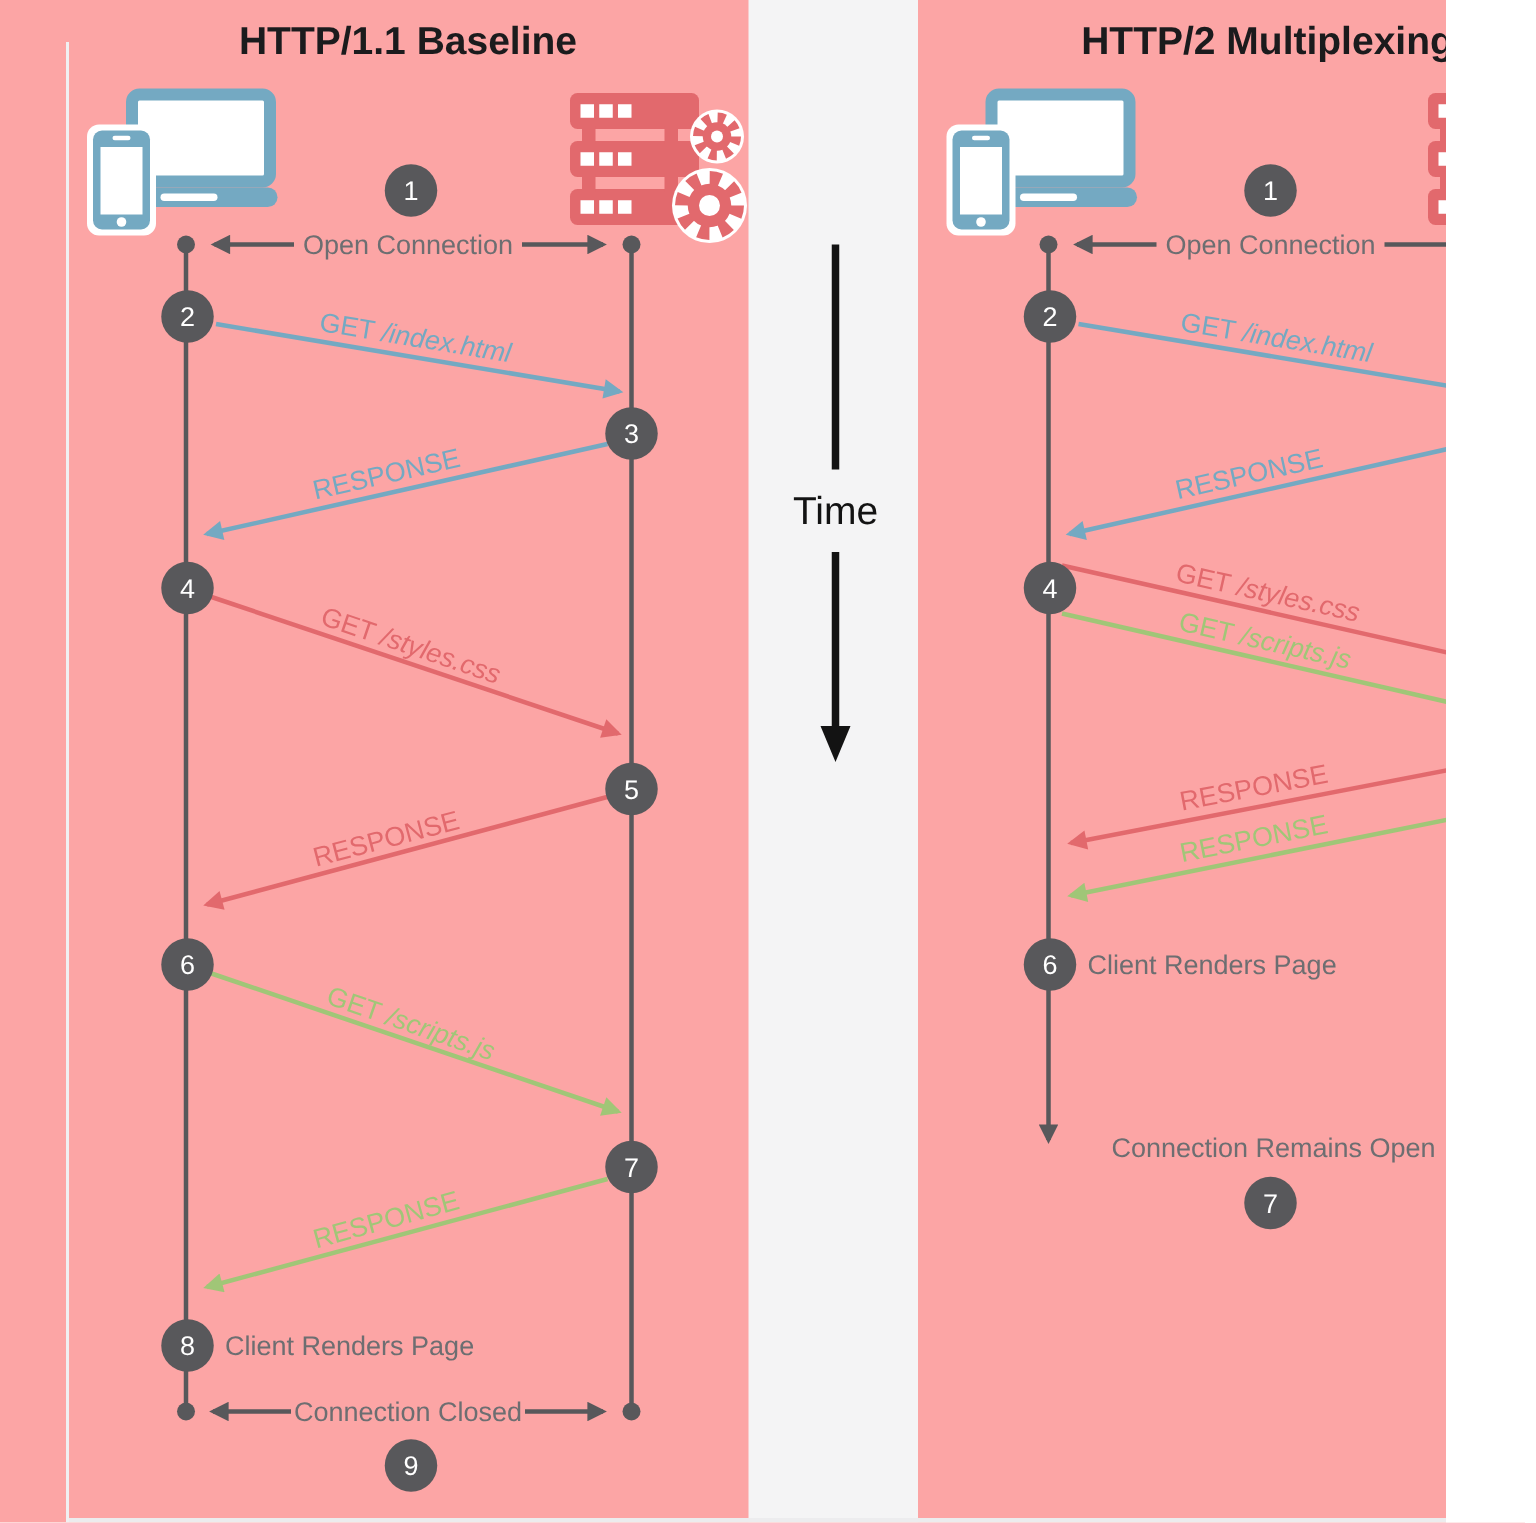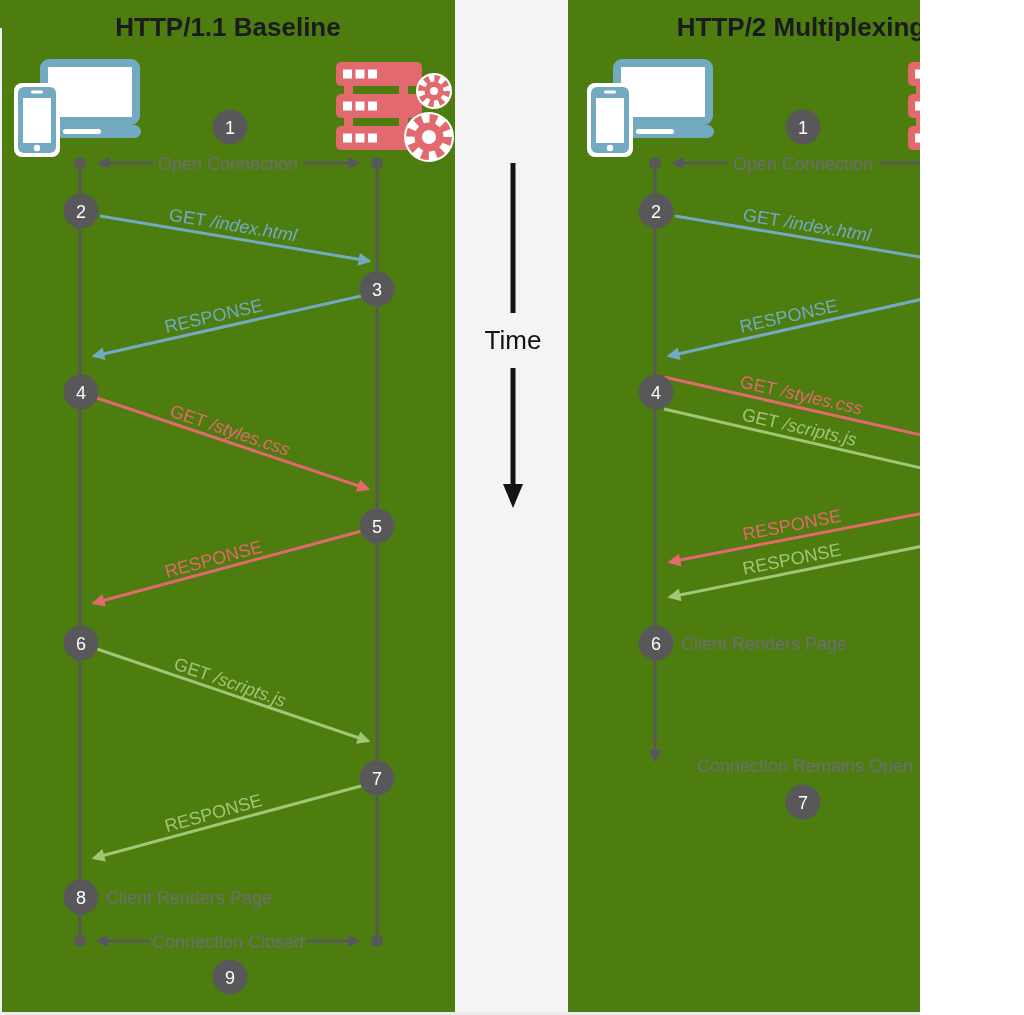--- a/index.html
+++ b/index.html
@@ -1,17 +1,17 @@
 <!DOCTYPE html>
 <html><head>
 <meta charset="utf-8">
 <style>
   html,body{margin:0;padding:0;background:#fff;}
-  .canvas{position:relative;width:920px;height:1015px;background:#4d7c0f;overflow:hidden;
-          font-family:"Liberation Sans",sans-serif;}
+  .canvas{position:relative;width:920px;height:1015px;background:#fca5a5;overflow:hidden;
+          font-family:"Liberation Sans",sans-serif;padding-left:44px;}
   svg{display:block;}
   svg text{font-family:"Liberation Sans",sans-serif;}
   .title{font-size:26px;font-weight:700;fill:#1b1b1d;text-anchor:middle;}
   .num{font-size:18px;fill:#ffffff;text-anchor:middle;font-weight:400;}
   .glabel{font-size:18px;fill:#6d6e71;}
   .center{text-anchor:middle;}
   .msg{font-size:18px;text-anchor:middle;}
   .blue{fill:#74a9c2;}
   .red{fill:#e2696d;}
   .green{fill:#a0c677;}

